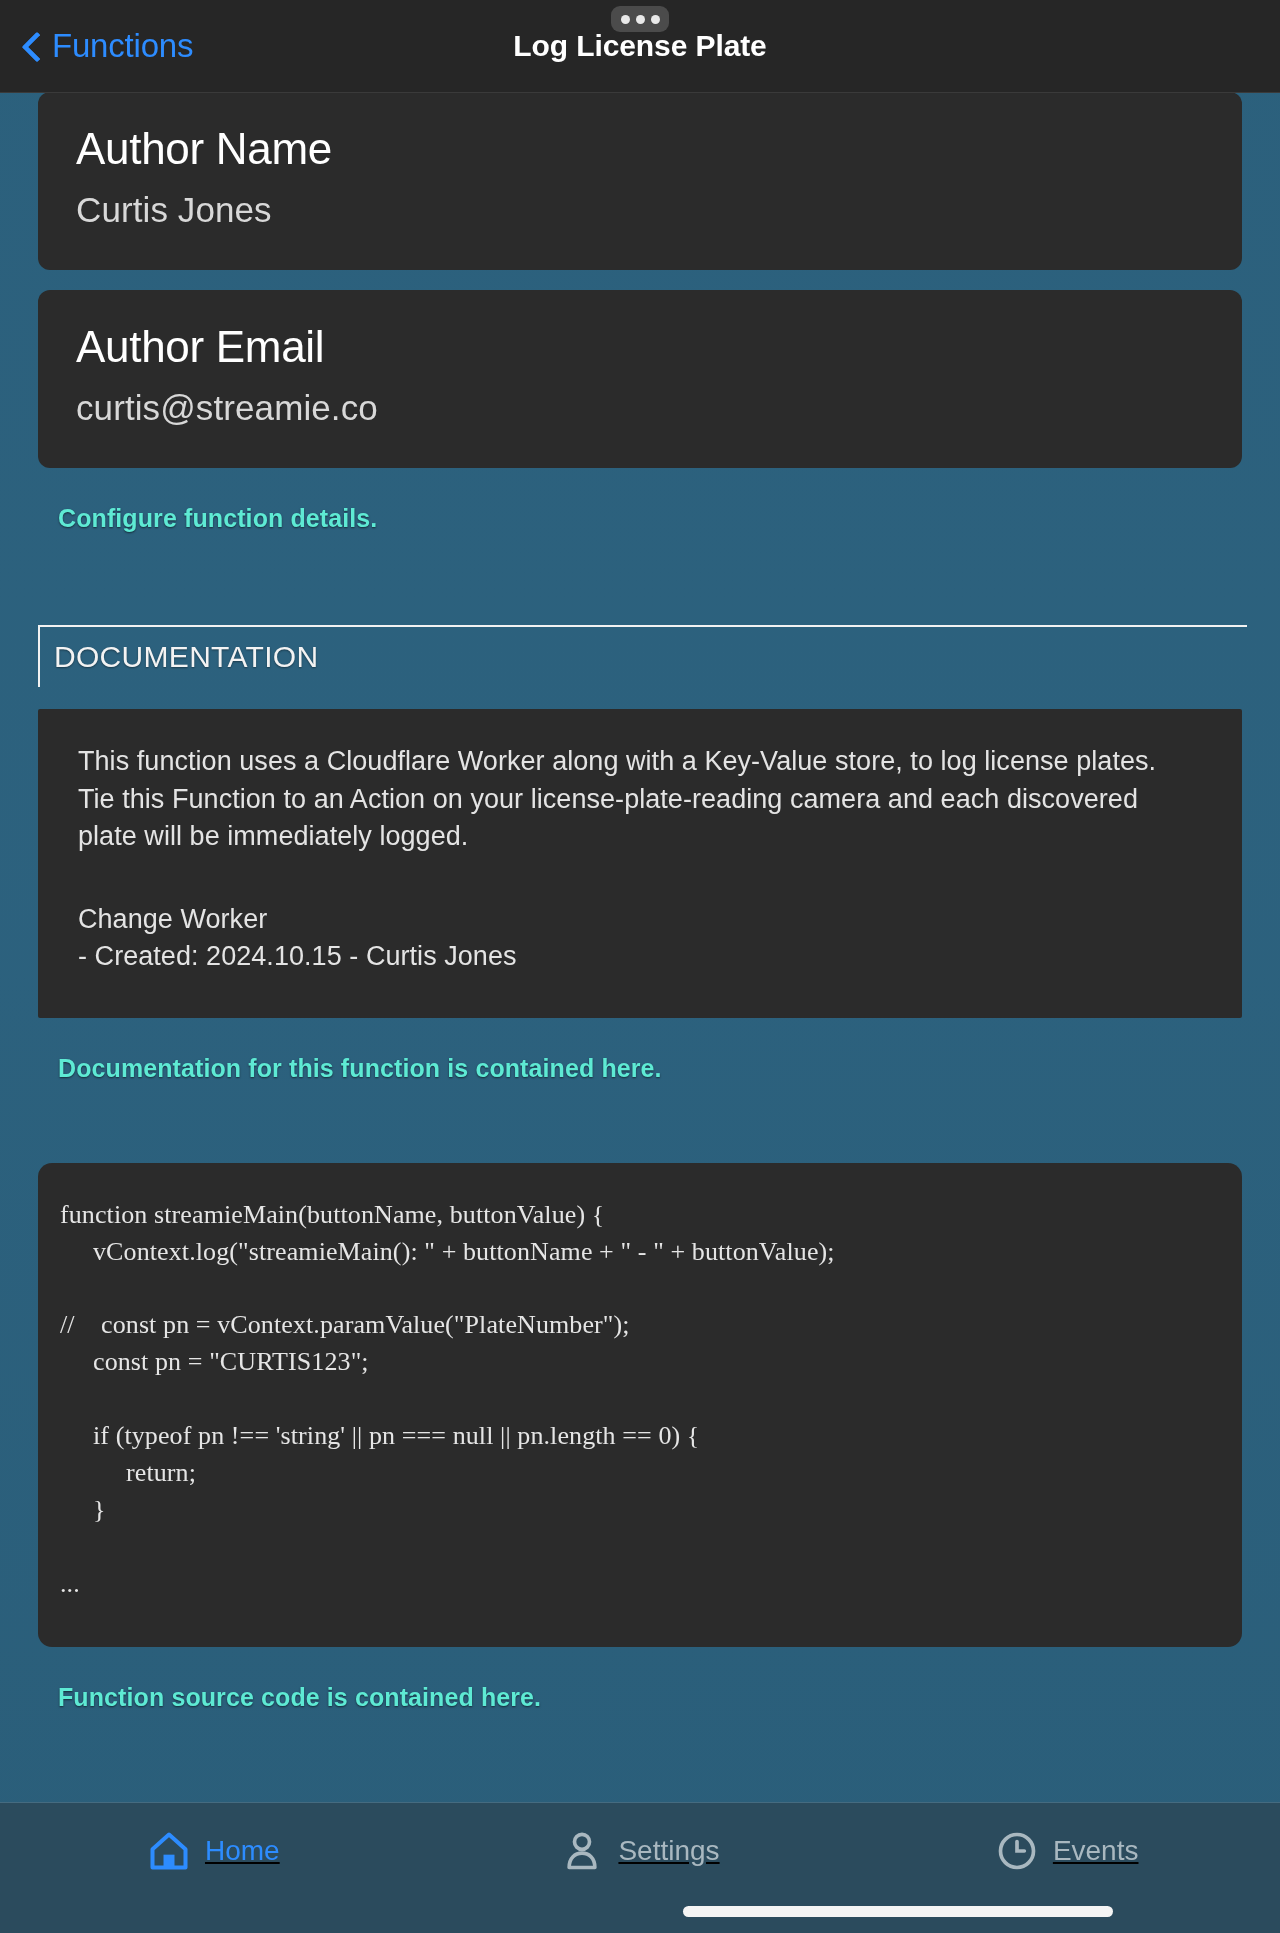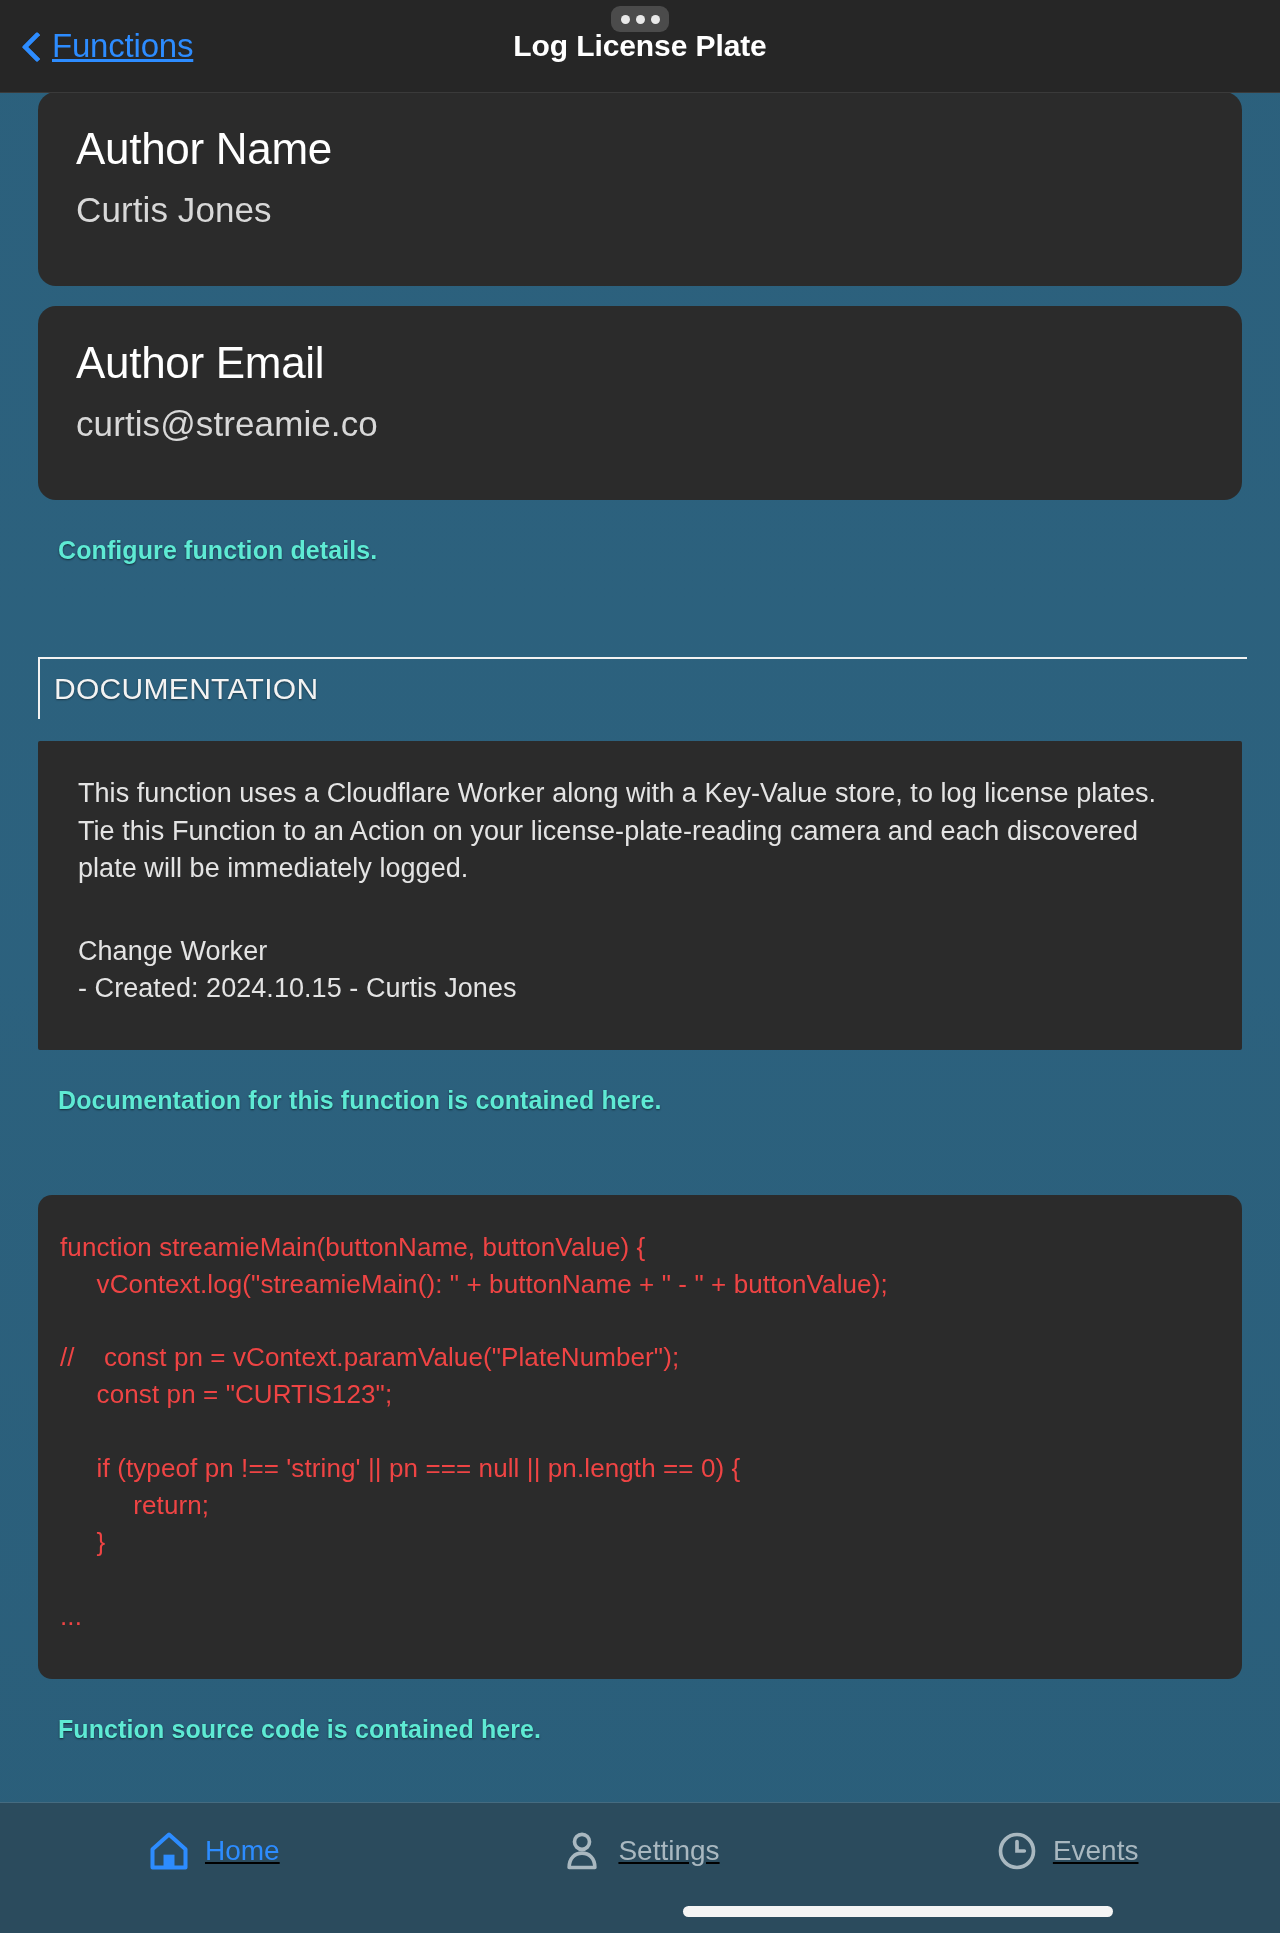--- a/index.html
+++ b/index.html
@@ -73,21 +73,20 @@
     width: 17px; height: 17px;
     border-left: 5px solid #2d8cff;
     border-bottom: 5px solid #2d8cff;
     transform: rotate(45deg);
     border-radius: 2px;
   }
   .nav-back-label {
     color: #2d8cff;
     font-size: 33px;
     letter-spacing: -0.2px;
-    text-decoration: underline;
   }
   .nav-title {
     position: absolute;
     left: 0; right: 0;
     top: 50%;
     transform: translateY(-50%);
     text-align: center;
     color: #ffffff;
     font-size: 30px;
     font-weight: bold;
@@ -122,22 +121,22 @@
     top: 92px;
     left: 0; right: 0;
     bottom: 130px;
     z-index: 10;
     padding: 0;
   }
 
   .card {
     margin: 0 38px;
     background: #2b2b2b;
-    border-radius: 18px;
-    padding: 34px 38px 56px 38px;
+    border-radius: 12px;
+    padding: 34px 38px 40px 38px;
   }
   .card-title {
     color: #ffffff;
     font-size: 44px;
     line-height: 1.05;
     font-weight: normal;
     letter-spacing: -0.3px;
   }
   .card-value {
     color: #d8d8d8;
@@ -200,26 +199,26 @@
   }
   .doc-block2 { margin-top: 46px; }
 
   .code-panel {
     margin: 20px 38px 0 38px;
     background: #2b2b2b;
     border-radius: 14px;
     padding: 34px 22px 44px 22px;
   }
   .code-text {
-    color: #ef4444;
+    color: #e5e5e5;
     font-size: 26px;
     line-height: 1.42;
     white-space: pre;
     letter-spacing: 0.1px;
-    font-family: Liberation Sans, sans-serif;
+    font-family: Liberation Serif, serif;
   }
 
   
   .tabbar {
     position: absolute;
     left: 0; right: 0; bottom: 0;
     height: 130px;
     background: #2b4b5d;
     border-top: 1px solid #456b80;
     display: flex;

